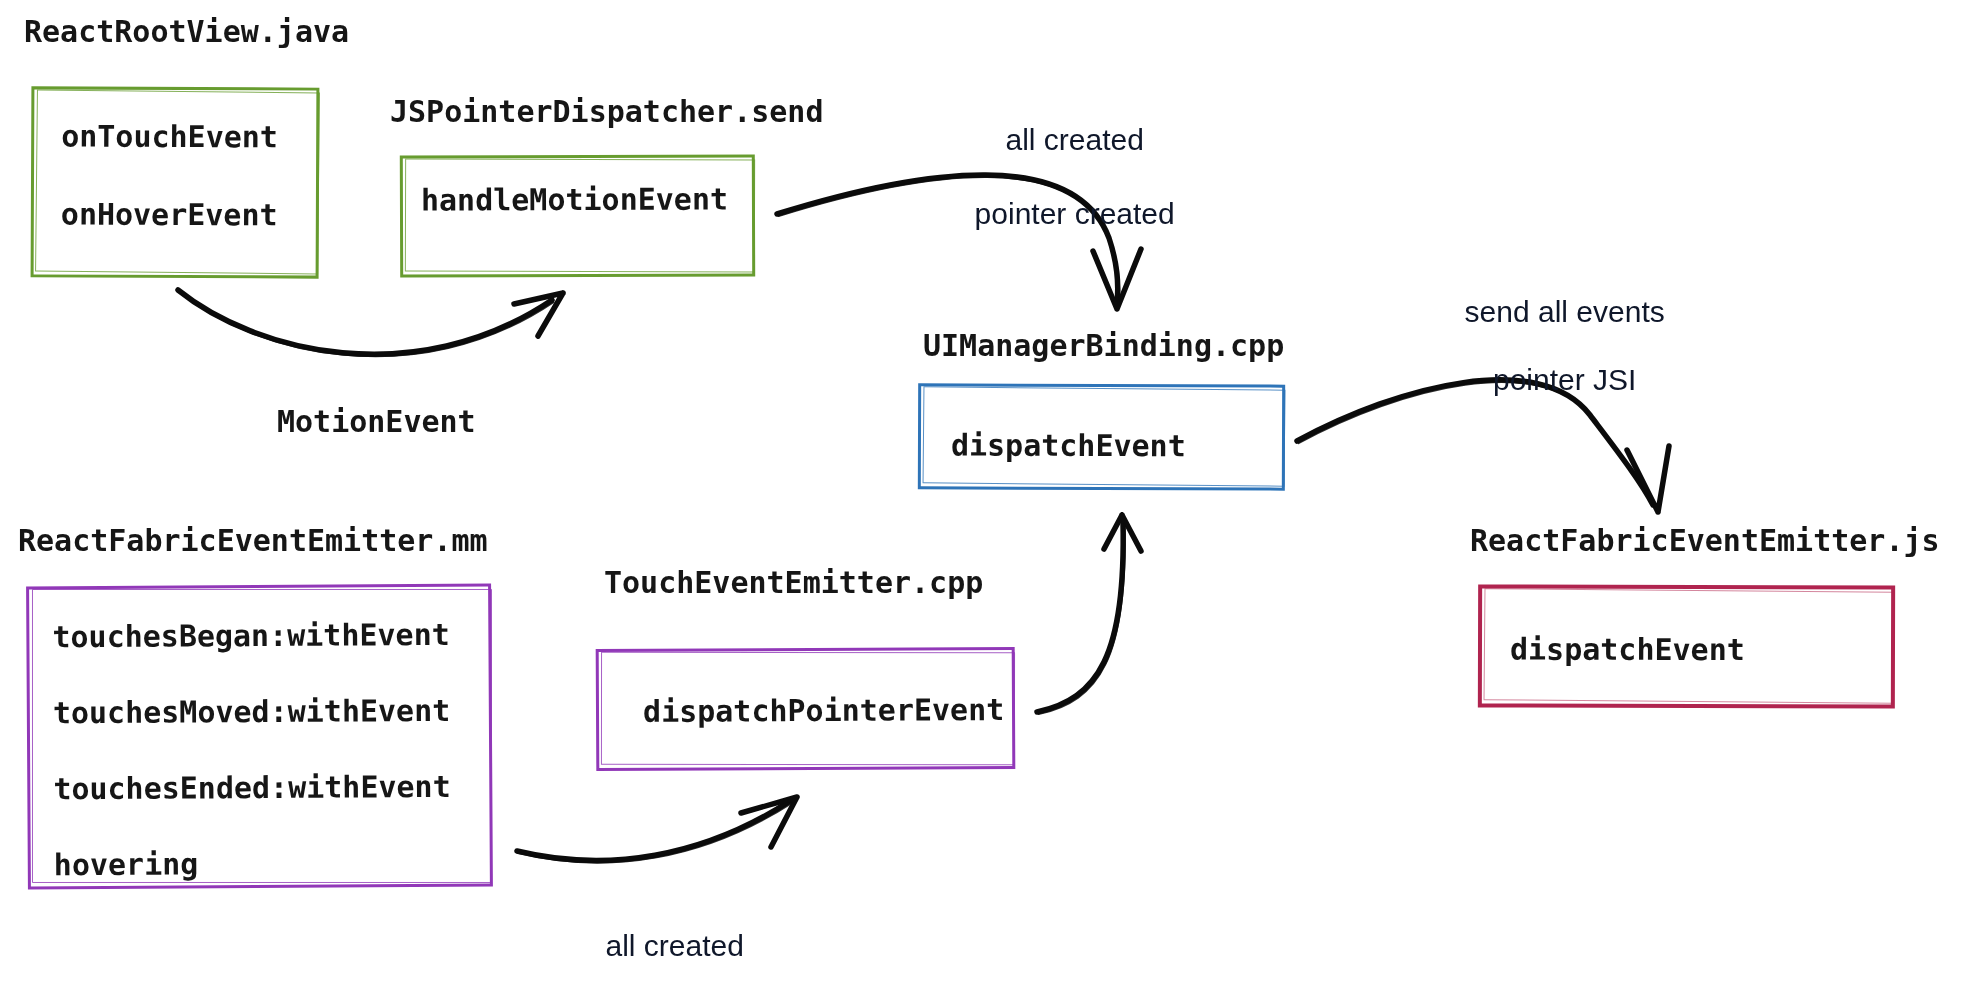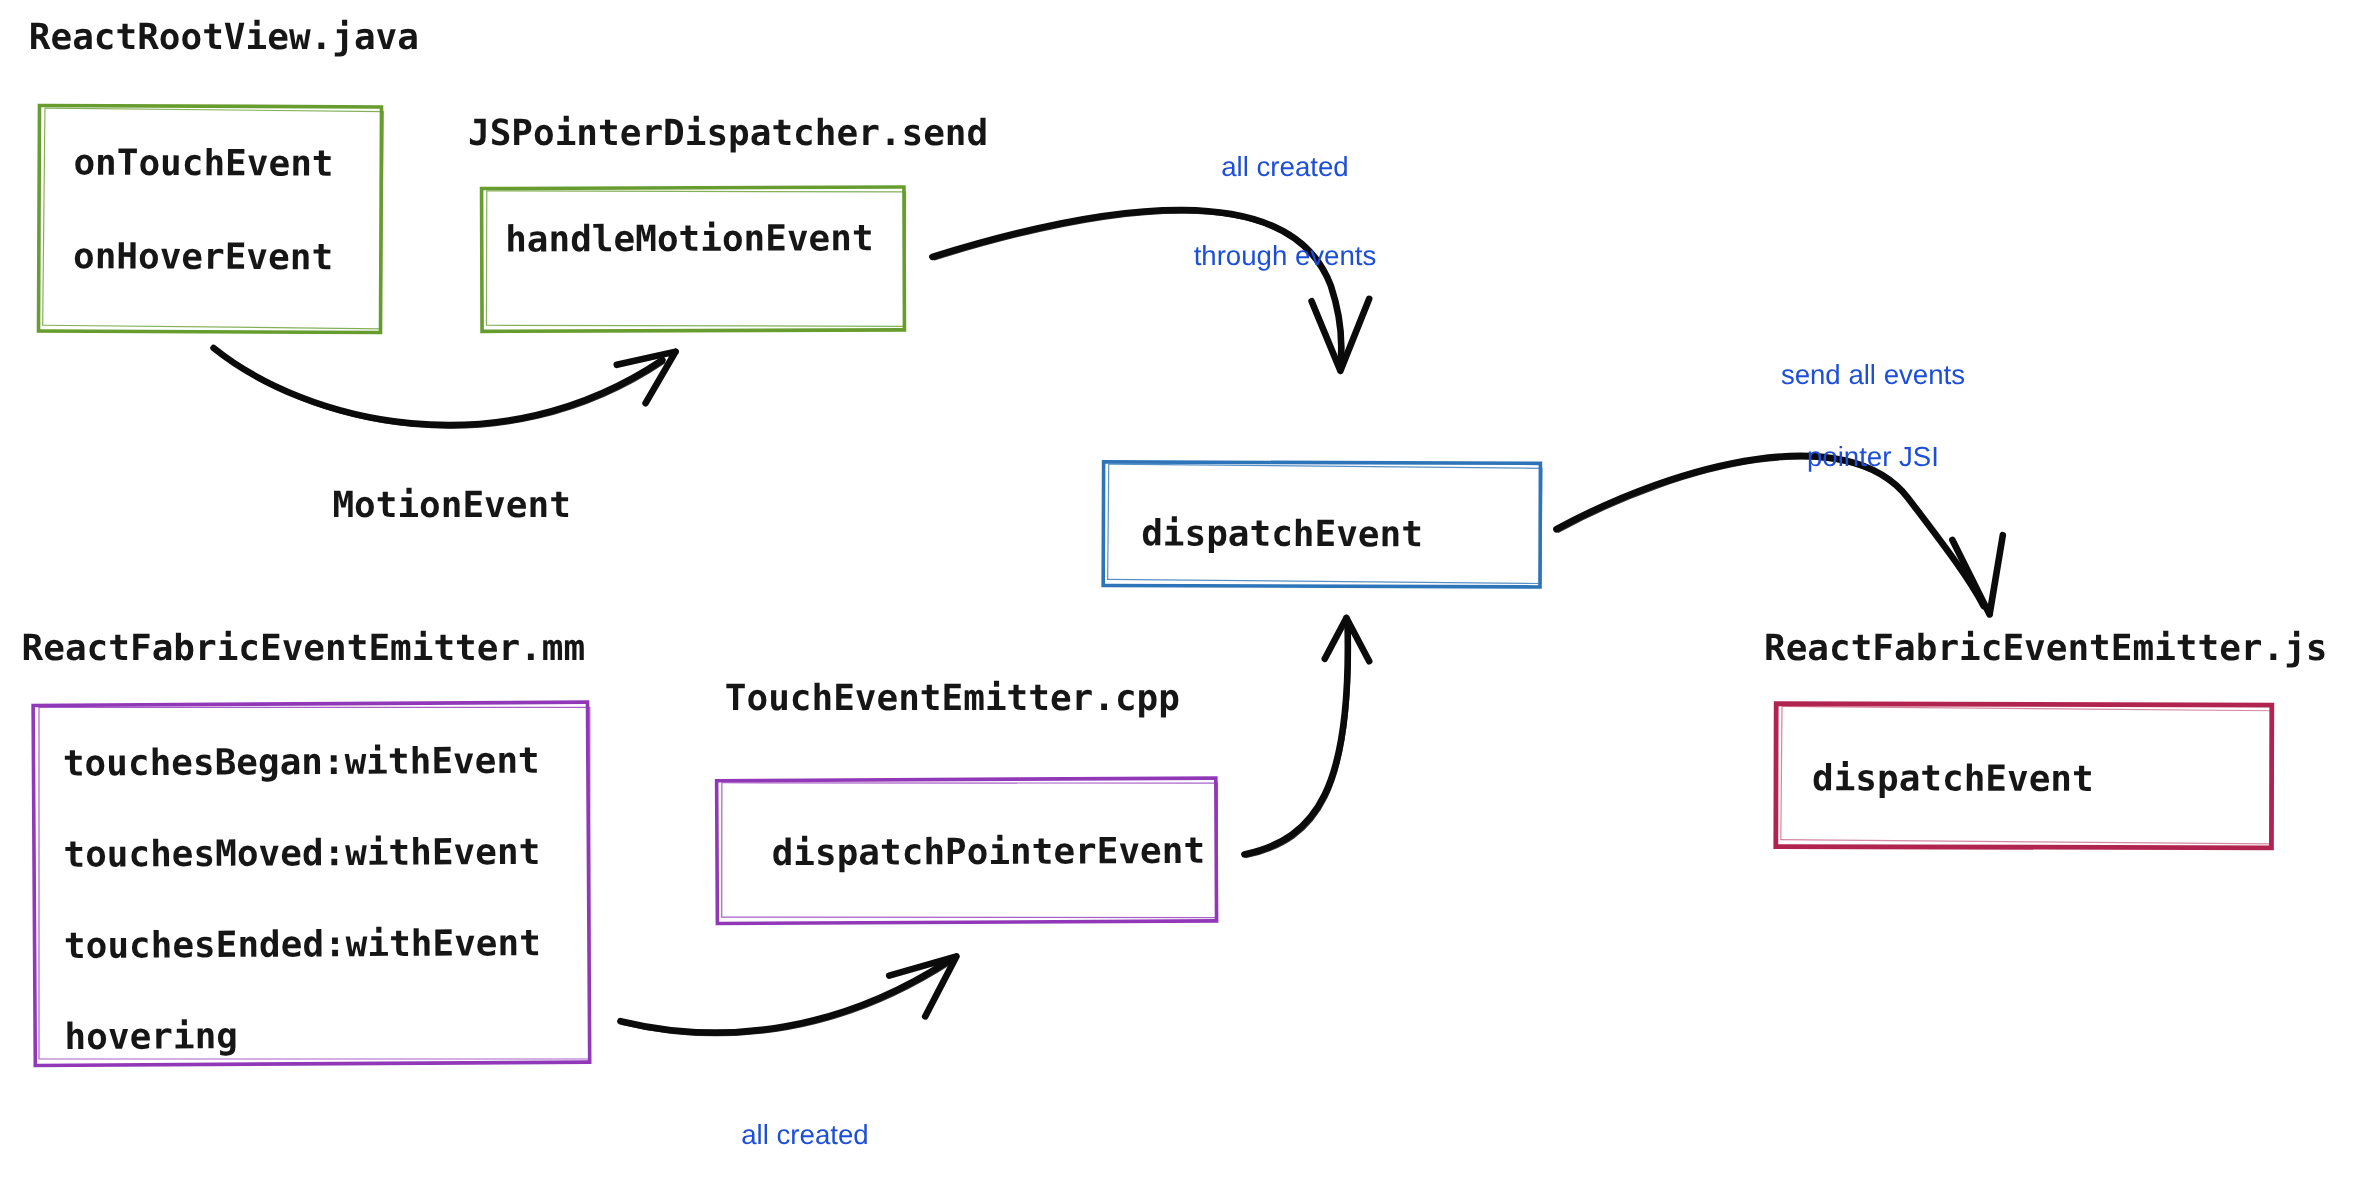--- a/index.html
+++ b/index.html
@@ -17,21 +17,21 @@
   .purple{color:#9138b8;}
   .crimson{color:#b0244f;border-width:4.5px;}
   .crimson::before{opacity:.55;}
 
   
   .code{font-family:"DejaVu Sans Mono",monospace;font-weight:700;color:#161616;
         font-size:30px;white-space:pre;}
   .filelabel{position:absolute;font-family:"DejaVu Sans Mono",monospace;font-weight:700;
         color:#161616;font-size:30px;white-space:pre;}
   .ann{position:absolute;font-family:"Liberation Sans",sans-serif;font-weight:400;
-        color:#1d4ed8;font-size:23px;text-align:center;white-space:pre;}
+        color:#0f172a;font-size:30px;text-align:center;white-space:pre;}
 
   .method{display:block;}
 
   
   #lbl-rrv {left:24px;  top:14px;}
   #box-rrv {left:31px;  top:87px;  width:288px;height:191px;padding:8px 0 0 27px; line-height:78px;transform:rotate(.25deg);}
   #lbl-jspd{left:390px; top:94px;}
   #box-jspd{left:400px; top:155px; width:355px;height:122px;padding:12px 0 0 18px; line-height:60px;transform:rotate(-.2deg);}
   #lbl-umb {left:923px; top:328px;}
   #box-umb {left:918px; top:384px; width:367px;height:106px;padding:29px 0 0 30px; line-height:60px;transform:rotate(.2deg);}
@@ -86,20 +86,21 @@
   <div class="sketchbox green" id="box-rrv">
     <span class="code method">onTouchEvent</span>
     <span class="code method">onHoverEvent</span>
   </div>
 
   <div class="filelabel" id="lbl-jspd">JSPointerDispatcher.send</div>
   <div class="sketchbox green" id="box-jspd">
     <span class="code method">handleMotionEvent</span>
   </div>
 
+  <div class="filelabel" id="lbl-umb">UIManagerBinding.cpp</div>
   <div class="sketchbox blue" id="box-umb">
     <span class="code method">dispatchEvent</span>
   </div>
 
   <div class="filelabel" id="lbl-rsth">ReactFabricEventEmitter.mm</div>
   <div class="sketchbox purple" id="box-rsth">
     <span class="code method">touchesBegan:withEvent</span>
     <span class="code method">touchesMoved:withEvent</span>
     <span class="code method">touchesEnded:withEvent</span>
     <span class="code method">hovering</span>
@@ -112,21 +113,21 @@
 
   <div class="filelabel" id="lbl-rfee">ReactFabricEventEmitter.js</div>
   <div class="sketchbox crimson" id="box-rfee">
     <span class="code method">dispatchEvent</span>
   </div>
 
   <div class="filelabel" id="lbl-motion">MotionEvent</div>
 
   <div class="ann" id="ann-top">
     <span>all created</span><br>
-    <span>through events</span>
+    <span>pointer created</span>
   </div>
 
   <div class="ann" id="ann-jsi">
     <span>send all events</span><br>
     <span>pointer JSI</span>
   </div>
 
   <div class="ann" id="ann-bot">
     <span>all created</span><br>
     

